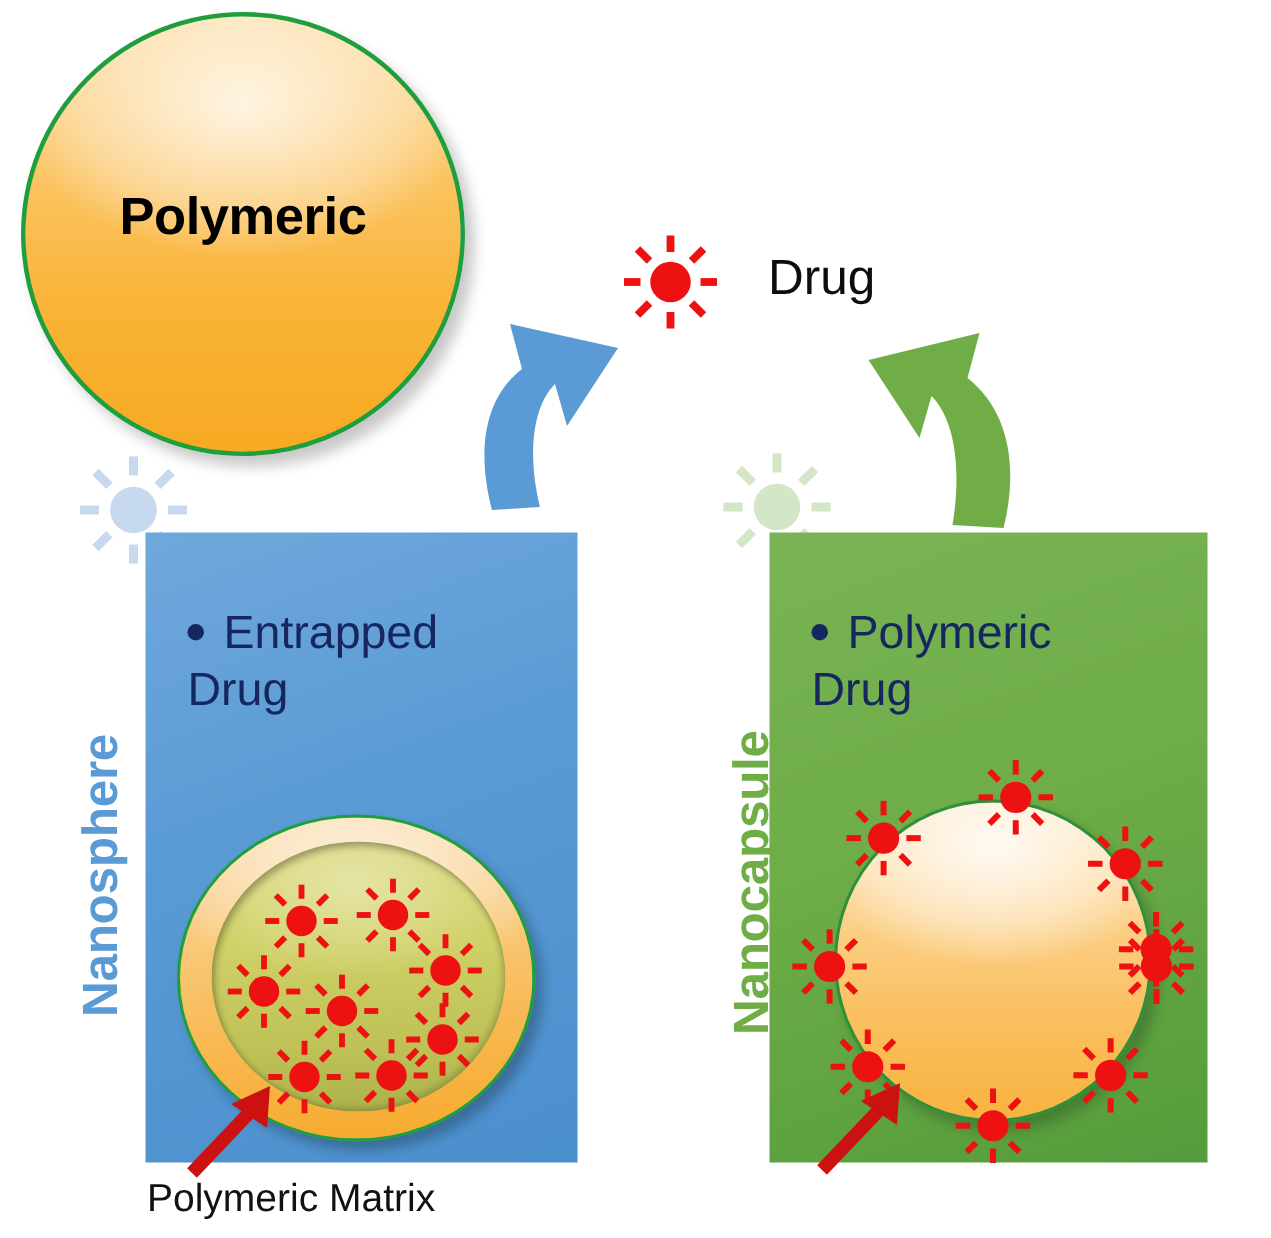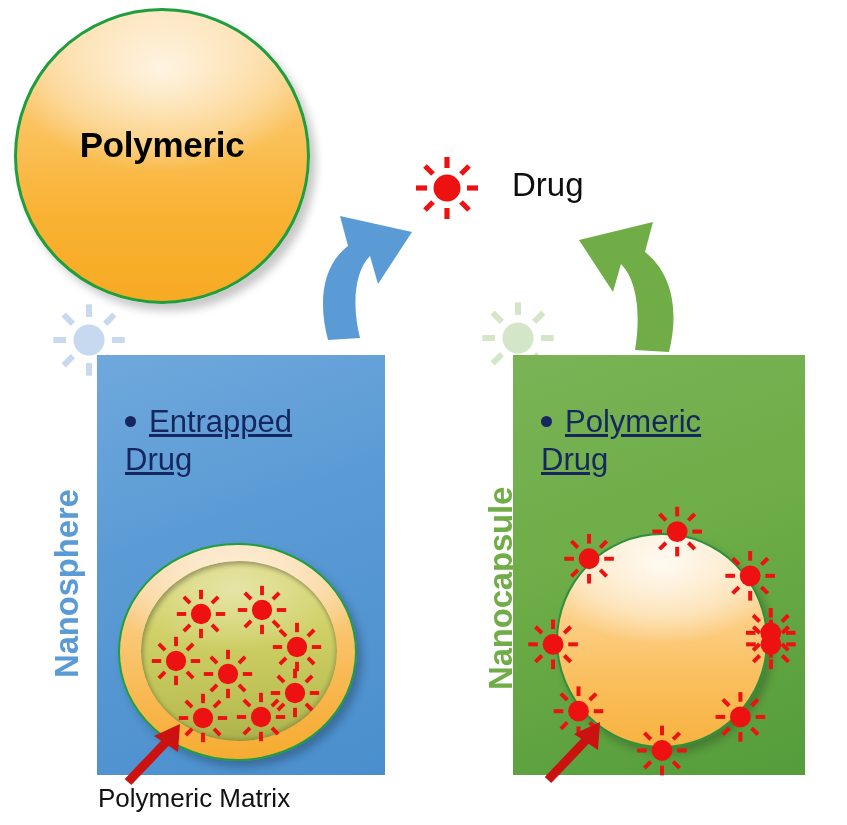--- a/index.html
+++ b/index.html
@@ -84,21 +84,20 @@
     background: linear-gradient(160deg, #79b356 0%, #6ead47 45%, #549c3c 100%);
   }
   .panel-bullet {
     position: absolute;
     left: 28px;
     top: 48px;
     font-size: 31px;
     color: #15275e;
     line-height: 1.22;
     width: 250px;
-    text-decoration: underline;
   }
   .panel-bullet .dot {
     display: inline-block;
     width: 11px;
     height: 11px;
     border-radius: 50%;
     background: #15275e;
     vertical-align: middle;
     margin-right: 13px;
     margin-bottom: 4px;

